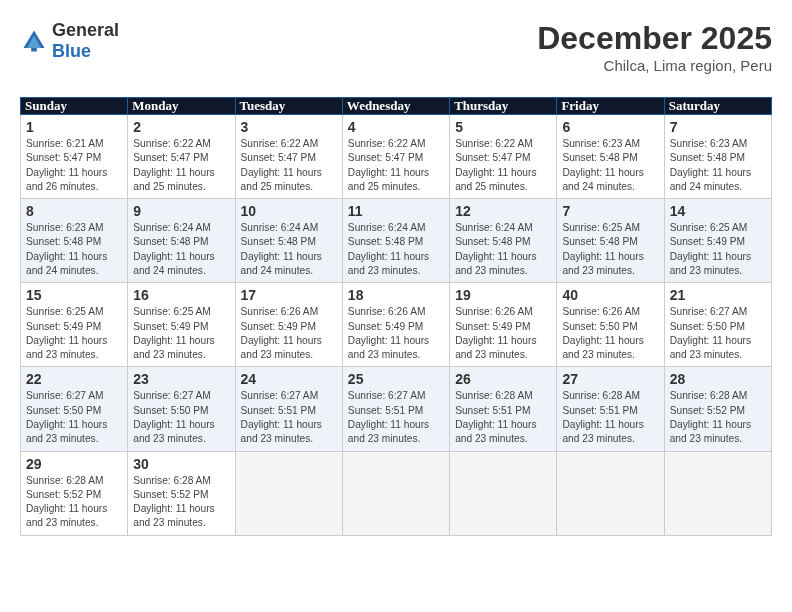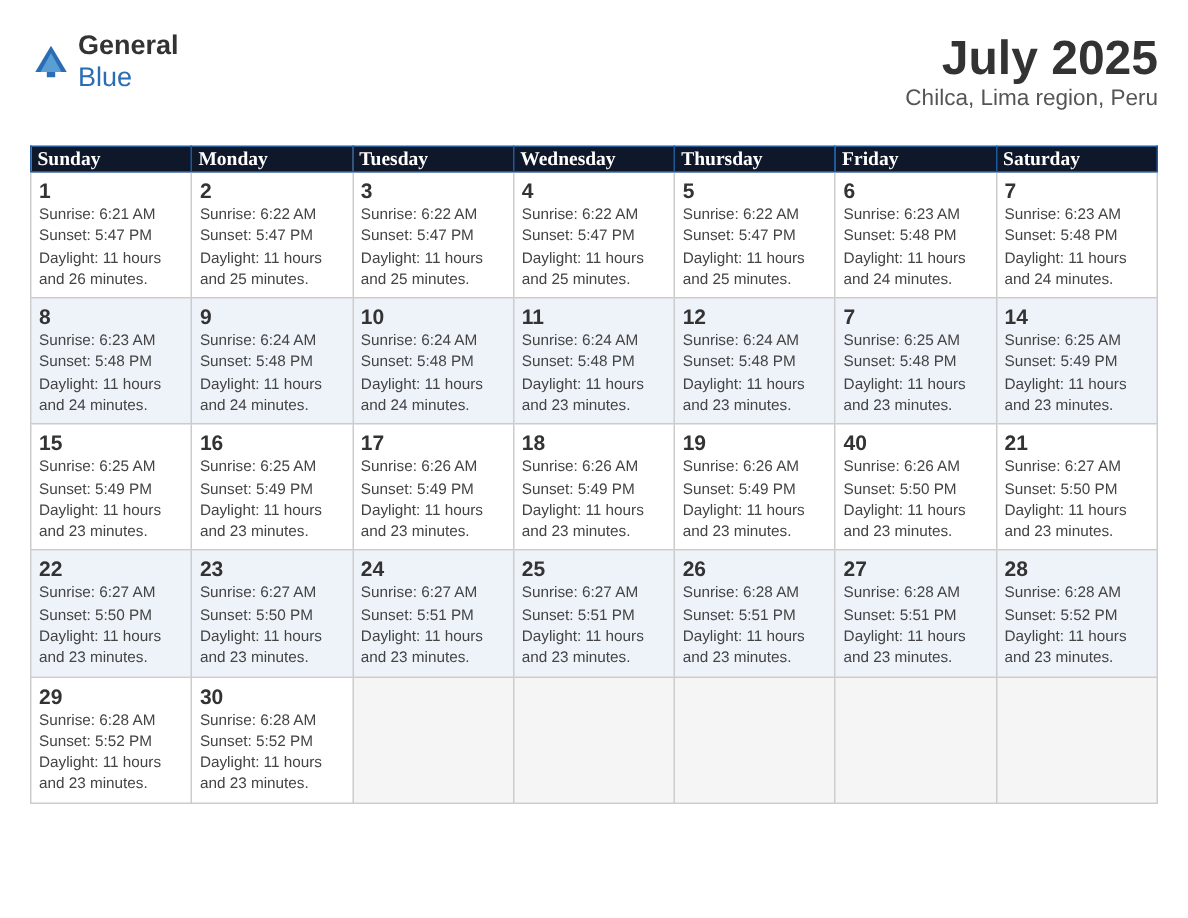--- a/index.html
+++ b/index.html
@@ -21,21 +21,21 @@
       align-items: center;
       gap: 4px;
     }
     .logo-text-general {
       font-size: 18px;
       font-weight: bold;
       color: #333;
     }
     .logo-text-blue {
       font-size: 18px;
-      font-weight: normal;
+      font-weight: bold;
       color: #2a6db5;
     }
     .logo-icon {
       width: 28px;
       height: 28px;
     }
     .title-area {
       text-align: right;
     }
     .month-title {
@@ -100,21 +100,21 @@
       <polygon points="20,5 35,30 5,30" fill="#2a6db5"></polygon>
       <polygon points="20,12 30,30 10,30" fill="#5a9fd4"></polygon>
       <rect x="16" y="30" width="8" height="5" fill="#2a6db5"></rect>
     </svg>
     <div>
       <span class="logo-text-general">General</span><br>
       <span class="logo-text-blue">Blue</span>
     </div>
   </div>
   <div class="title-area">
-    <div class="month-title">July 2025</div>
+    <div class="month-title">December 2025</div>
     <div class="subtitle">Chilca, Lima region, Peru</div>
   </div>
 </div>
 
 <table class="calendar">
   <thead>
     <tr>
     <th>Sunday</th>
         <th>Monday</th>
         <th>Tuesday</th>

